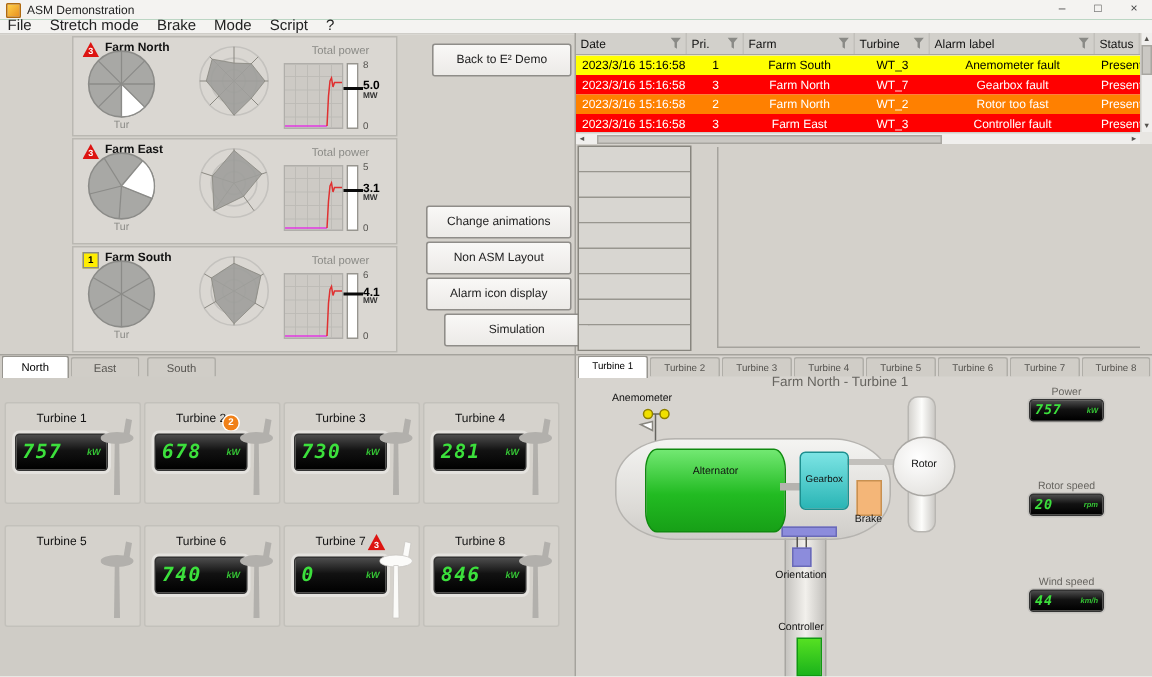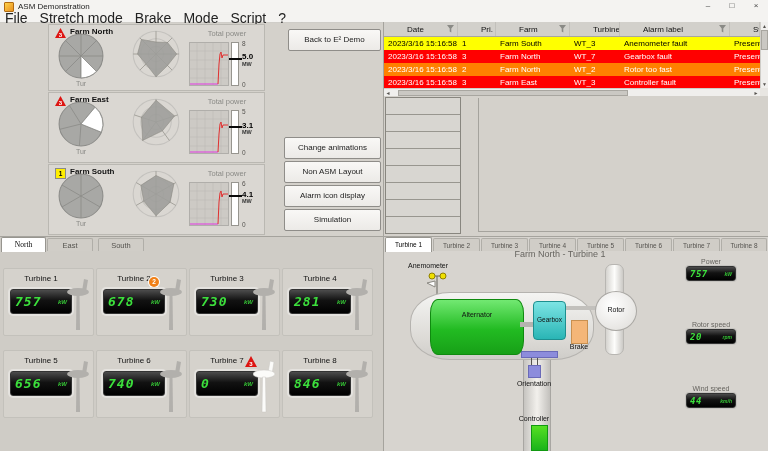--- a/index.html
+++ b/index.html
@@ -8,21 +8,21 @@
     background:#d4d1cb; font-family:"Liberation Sans", sans-serif;
     -webkit-font-smoothing:antialiased; user-select:none;
   }
   
   .titlebar { position:absolute; left:0; top:0; right:0; height:13px; background:#f4f3f1; border-bottom:2px solid #15803d; display:flex; align-items:center; padding-left:4px; }
   .appicon { width:8px; height:8px; margin-right:4px; background:linear-gradient(135deg,#ffd24a,#e89020); border:1px solid #b06a10; border-radius:1px; }
   .wtitle { font-size:8px; color:#222; }
   .wctrls { position:absolute; right:0; top:0; height:13px; display:flex; }
   .wbtn { width:24px; height:13px; font-size:8px; color:#444; text-align:center; line-height:12px; }
   .menubar { position:absolute; left:0; top:13px; right:0; height:9px; background:#f4f3f1; border-bottom:1px solid #cfcdc8; display:flex; gap:12px; padding-left:5px; align-items:center; }
-  .mitem { font-size:14px; color:#222; white-space:nowrap; }
+  .mitem { font-size:10px; color:#222; white-space:nowrap; }
   
   .blbg { position:absolute; left:0; top:237px; width:383px; bottom:0; background:#cfccc6; }
   .brbg { position:absolute; left:384px; top:237px; right:0; bottom:0; background:#d7d4cf; }
   .vdiv { position:absolute; left:383px; top:22px; width:1px; bottom:0; background:#a5a39d; }
   .hdiv { position:absolute; left:0; top:236px; right:0; height:1px; background:#a5a39d; }
   
   .fpanel { position:absolute; left:48px; width:217px; background:#dad7d2; border:1px solid #bab8b2; box-sizing:border-box; }
   .badge { position:absolute; left:6px; top:3px; width:11px; height:10px; font-weight:bold; display:flex; align-items:flex-end; justify-content:center; }
   .badge.tri { clip-path:polygon(50% 0,100% 100%,0 100%); background:#dd1411; color:#fff; font-size:6px; }
   .badge.sq { width:9px; height:9px; background:#ffee00; border:1px solid #8a8a86; color:#000; font-size:6.5px; align-items:center; }
@@ -38,22 +38,22 @@
   .gmax,.gmin { position:absolute; left:11px; font-size:6.5px; color:#55534f; }
   .gmax { top:-2px; } .gmin { bottom:-2px; }
   .gval { position:absolute; left:11px; width:23px; line-height:1.05; }
   .gval .v { display:block; font-size:8px; font-weight:bold; color:#000; }
   .gval .u { display:block; font-size:5.5px; font-weight:bold; color:#333; }
   
   .btn { position:absolute; height:22px; background:linear-gradient(#f9f8f6,#eceae7); border:1px solid #8f8d89; border-radius:2px; font-size:8px; color:#222; text-align:center; line-height:20px; box-sizing:border-box; }
   
   .atable { position:absolute; left:384px; top:22px; width:384px; height:74px; background:#fff; }
   .ahead { position:absolute; left:0; top:0; right:8px; height:15px; background:#d2d0cb; display:grid; grid-template-columns:74px 38px 74px 50px 110px auto; border-bottom:1px solid #a8a6a0; box-sizing:border-box; }
-  .ahcell { display:flex; justify-content:space-between; align-items:center; padding:0 3px; font-size:8px; color:#111; border-right:1px solid #c2c0bb; overflow:hidden; white-space:nowrap;margin-left:20px; }
-  .arows { position:absolute; left:0; top:15px; right:8px; bottom:8px; overflow:hidden; background:#fff; }
+  .ahcell { display:flex; justify-content:space-between; align-items:center; padding:0 3px; font-size:8px; color:#111; border-right:1px solid #c2c0bb; overflow:hidden; white-space:nowrap; }
+  .arows { position:absolute; left:0; top:15px; right:8px; bottom:8px; overflow:hidden; background:#fff;text-align:center; }
   .arow { display:grid; grid-template-columns:74px 38px 74px 50px 110px auto; height:13px; line-height:13px; font-size:8px; white-space:nowrap; }
   .arow div { padding:0 4px; overflow:hidden; }
   .sev-yellow { background:#ffff00; color:#000; }
   .sev-red { background:#ff0000; color:#fff; }
   .sev-orange { background:#ff8000; color:#fff; }
   .vsb { position:absolute; right:0; top:0; width:8px; bottom:8px; background:#f0efed; border-left:1px solid #cfcdc8; box-sizing:border-box; }
   .vsb .arr { height:8px; font-size:5px; color:#55534f; text-align:center; line-height:8px; }
   .vsb .thumb { height:20px; background:#cac8c3; border:1px solid #a8a6a0; box-sizing:border-box; }
   .vsb .darr { position:absolute; bottom:0; left:0; right:0; }
   .hsb { position:absolute; left:0; bottom:0; right:8px; height:8px; background:#f0efed; border-top:1px solid #cfcdc8; display:flex; align-items:center; box-sizing:border-box; }
@@ -307,21 +307,21 @@
         <span class="v">4.1</span>
           <span class="u">MW</span>
       </div>
     </div>
   </div>
 
   <div class="btn" style="left:288px;top:29px;width:93px;">Back to E² Demo</div>
   <div class="btn" style="left:284px;top:137px;width:97px;">Change animations</div>
   <div class="btn" style="left:284px;top:185px;width:97px;">Alarm icon display</div>
   <div class="btn" style="left:284px;top:161px;width:97px;">Non ASM Layout</div>
-  <div class="btn" style="left:284px;top:209px;width:97px;">Simulation</div>
+  <div class="btn" style="left:296px;top:209px;width:97px;">Simulation</div>
 
   <div class="atable">
     <div class="ahead">
       <div class="ahcell">
           <span>Date</span>
           <svg class="funnel" width="7" height="8" viewBox="0 0 7 8">
             <path d="M0,0 H7 L4.3,3.4 V7.5 L2.7,6.5 V3.4 Z" fill="#8a8a86"></path>
           </svg>
         </div>
       <div class="ahcell">
@@ -404,21 +404,21 @@
       <div class="mrow"></div>
     <div class="mrow"></div>
       <div class="mrow"></div>
     <div class="mrow"></div>
       <div class="mrow"></div>
     <div class="mrow"></div>
       <div class="mrow"></div>
   </div>
   <div class="echart"></div>
 
-  <div class="ftab active" style="left:1px;width:45px;font-family:Liberation Serif, serif;">North</div>
+  <div class="ftab active" style="left:1px;width:45px;">North</div>
   <div class="ftab" style="left:47px;width:46px;">East</div>
   <div class="ftab" style="left:98px;width:46px;">South</div>
 
   <div class="tile" style="left:3px;top:268px;">
     <div class="tlabel">Turbine 1</div>
     <div class="ddisp lg">
         <span class="dval">757</span>
         <span class="dunit">kW</span>
       </div>
     <svg class="ticon" viewBox="0 0 26 54">
@@ -459,24 +459,20 @@
         <span class="dunit">kW</span>
       </div>
     <svg class="ticon" viewBox="0 0 26 54">
         <polygon points="17,1 21,2 19,14 15,13"></polygon>
         <ellipse cx="11" cy="14" rx="11" ry="4"></ellipse>
         <polygon points="9.5,17 12.5,17 13,52 9,52"></polygon>
       </svg>
   </div>
   <div class="tile" style="left:3px;top:350px;">
     <div class="tlabel">Turbine 5</div>
-    <div class="ddisp lg">
-        <span class="dval">656</span>
-        <span class="dunit">kW</span>
-      </div>
     <svg class="ticon" viewBox="0 0 26 54">
         <polygon points="17,1 21,2 19,14 15,13"></polygon>
         <ellipse cx="11" cy="14" rx="11" ry="4"></ellipse>
         <polygon points="9.5,17 12.5,17 13,52 9,52"></polygon>
       </svg>
   </div>
   <div class="tile" style="left:96px;top:350px;">
     <div class="tlabel">Turbine 6</div>
     <div class="ddisp lg">
         <span class="dval">740</span>

